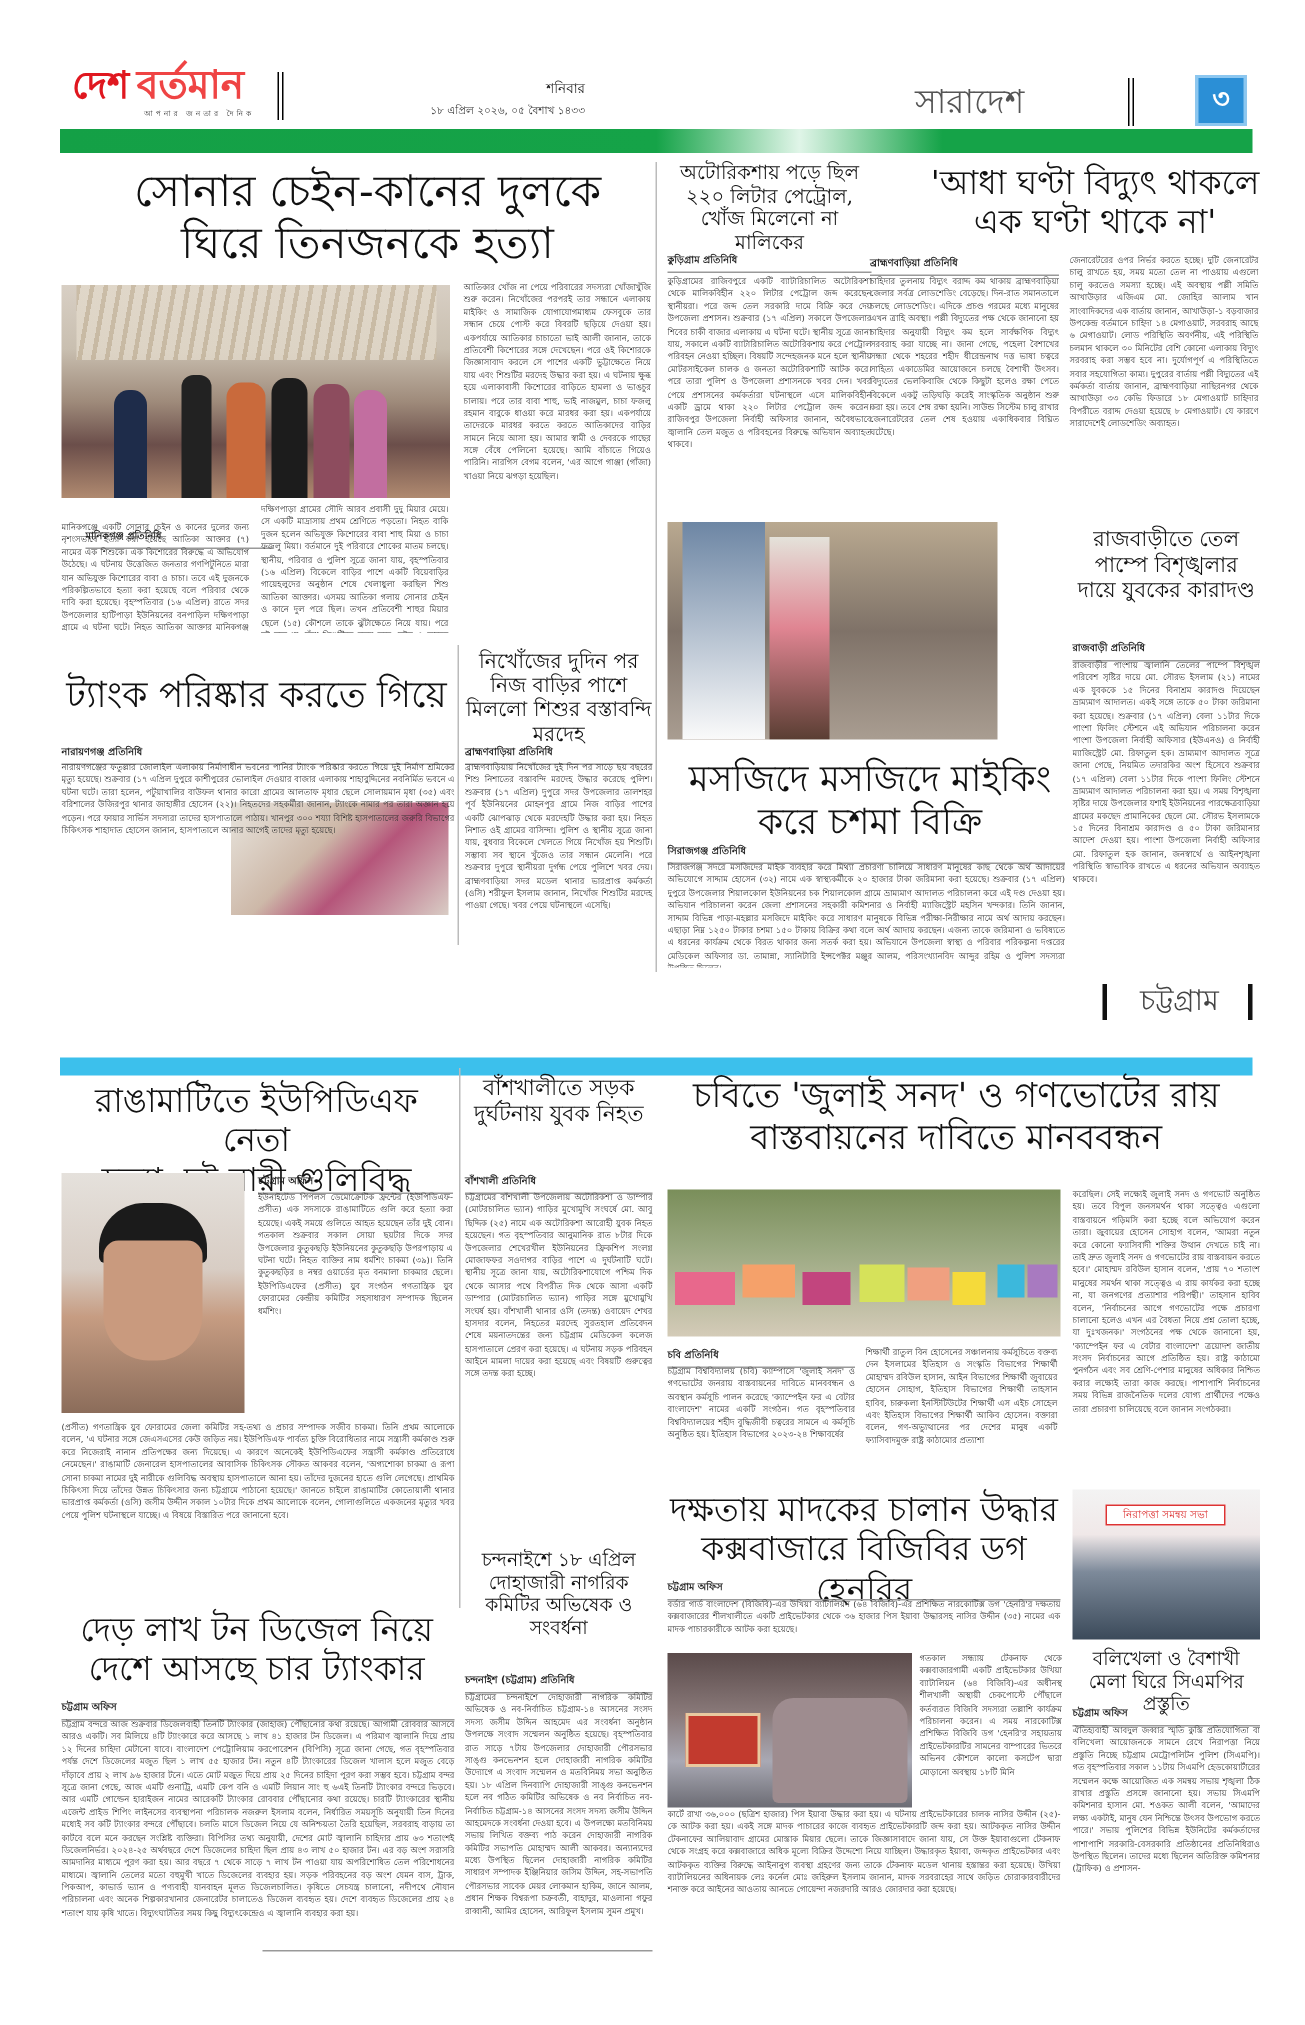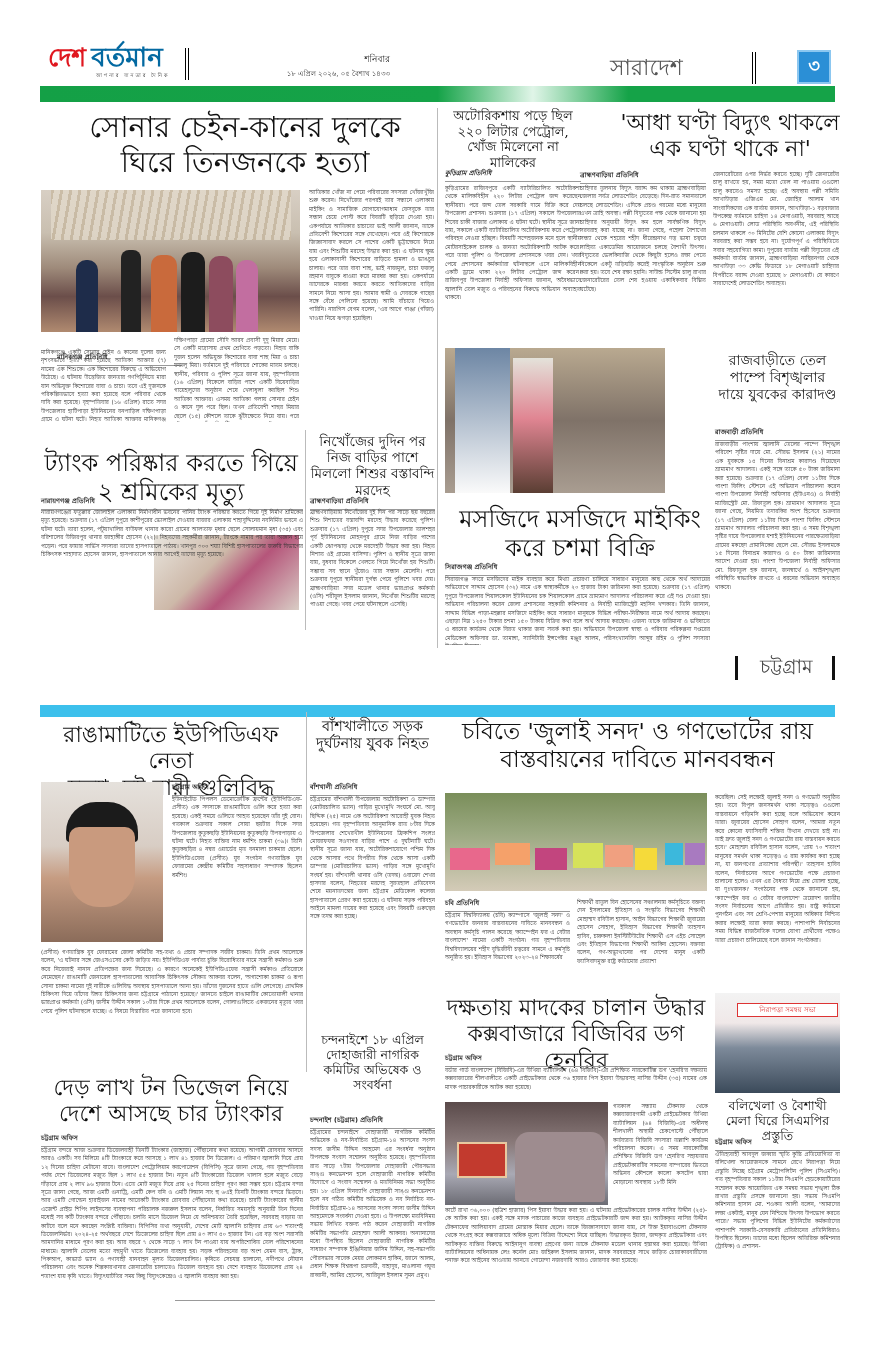--- a/index.html
+++ b/index.html
@@ -1,20 +1,20 @@
 <!DOCTYPE html>
 <html><head>
 <meta charset="utf-8">
 <style>
   * { box-sizing: border-box; margin: 0; padding: 0; }
   body { width: 870px; height: 1350px; background: #fff; font-family: "DejaVu Sans", sans-serif; color: #222; position: relative; overflow: hidden; }
   .abs { position: absolute; }
   .logo { left: 48px; top: 42px; width: 140px; height: 44px; }
   .logo .l1 { font-family: "DejaVu Serif", serif; font-weight: bold; font-size: 25px; color: #e0171f; line-height: 30px; }
-  .logo .l2 { font-family: "DejaVu Serif", serif; font-weight: bold; font-size: 26px; color: #0369a1; line-height: 30px; }
+  .logo .l2 { font-family: "DejaVu Serif", serif; font-weight: bold; font-size: 26px; color: #ef4444; line-height: 30px; }
   .logo .tag { font-size: 5px; color: #333; letter-spacing: 2px; position: absolute; left: 48px; top: 30px; }
   .vbar { width: 4px; height: 32px; border-left: 1px solid #000; border-right: 1px solid #000; }
   .dayname { font-family: "DejaVu Serif", serif; font-size: 9px; right: 480px; top: 52px; text-align: right; }
   .dateline { font-size: 7px; right: 480px; top: 68px; text-align: right; color: #333; }
   .section-title { font-family: "DejaVu Serif", serif; font-size: 22px; color: #555; left: 610px; top: 50px; }
   .pagebox { left: 797px; top: 50px; width: 34px; height: 34px; background: #2b8fd6; border: 2px solid #8cc7f0; color: #fff; font-size: 18px; font-weight: bold; display: flex; align-items: center; justify-content: center; }
   .greenbar { left: 40px; top: 86px; width: 795px; height: 16px; background: linear-gradient(90deg, #14a046 0%, #15a348 50%, #e0f5e8 62%, #15a348 74%, #15a348 100%); }
   .bluebar { height: 12px; background: #3cc0ec; }
   h1, h2, h3 { font-family: "DejaVu Serif", serif; font-weight: normal; color: #111; text-align: center; line-height: 1.2; }
   .byline { font-size: 6.5px; font-weight: bold; border-bottom: 1px solid #999; padding-bottom: 2px; color: #222; }
@@ -56,34 +56,33 @@
 </div>
 <div class="abs byline" style="left:41px;top:352px;width:125px;margin-left:16px;">মানিকগঞ্জ প্রতিনিধি</div>
 <div class="abs body" style="left:41px;top:348px;width:125px;height:74px;">মানিকগঞ্জে একটি সোনার চেইন ও কানের দুলের জন্য নৃশংসভাবে হত্যা করা হয়েছে আতিকা আক্তার (৭) নামের এক শিশুকে। এক কিশোরের বিরুদ্ধে এ অভিযোগ উঠেছে। এ ঘটনায় উত্তেজিত জনতার গণপিটুনিতে মারা যান অভিযুক্ত কিশোরের বাবা ও চাচা। তবে এই দুজনকে পরিকল্পিতভাবে হত্যা করা হয়েছে বলে পরিবার থেকে দাবি করা হয়েছে। বৃহস্পতিবার (১৬ এপ্রিল) রাতে সদর উপজেলার হাটিপাড়া ইউনিয়নের বনপাড়িল দক্ষিণপাড়া গ্রামে এ ঘটনা ঘটে। নিহত আতিকা আক্তার মানিকগঞ্জ সদর উপজেলার হাটিপাড়া ইউনিয়নের বনপাড়িল</div>
 <div class="abs body" style="left:174px;top:336px;width:125px;height:86px;">দক্ষিণপাড়া গ্রামের সৌদি আরব প্রবাসী দুদু মিয়ার মেয়ে। সে একটি মাদ্রাসায় প্রথম শ্রেণিতে পড়তো। নিহত বাকি দুজন হলেন অভিযুক্ত কিশোরের বাবা শাহু মিয়া ও চাচা ফজলু মিয়া। বর্তমানে দুই পরিবারে শোকের মাতম চলছে। স্থানীয়, পরিবার ও পুলিশ সূত্রে জানা যায়, বৃহস্পতিবার (১৬ এপ্রিল) বিকেলে বাড়ির পাশে একটি বিয়েবাড়ির গায়েহলুদের অনুষ্ঠান শেষে খেলাধুলা করছিল শিশু আতিকা আক্তার। এসময় আতিকা গলায় সোনার চেইন ও কানে দুল পরে ছিল। তখন প্রতিবেশী শাহুর মিয়ার ছেলে (১৫) কৌশলে তাকে ঝুঁটাক্ষেতে নিয়ে যায়। পরে দুই হাত-পা বেঁধে শিশুটিকে হত্যা করে চেইন ও কানের দুল নিয়ে পালিয়ে যায়। দীর্ঘ সময়</div>
 <div class="abs body" style="left:309px;top:188px;width:125px;height:233px;">আতিকার খোঁজ না পেয়ে পরিবারের সদস্যরা খোঁজাখুঁজি শুরু করেন। নিখোঁজের পরপরই তার সন্ধানে এলাকায় মাইকিং ও সামাজিক যোগাযোগমাধ্যম ফেসবুকে তার সন্ধান চেয়ে পোস্ট করে বিবরটি ছড়িয়ে দেওয়া হয়। একপর্যায়ে আতিকার চাচাতো ভাই আলী জানান, তাকে প্রতিবেশী কিশোরের সঙ্গে দেখেছেন। পরে ওই কিশোরকে জিজ্ঞাসাবাদ করলে সে পাশের একটি ভুট্টাক্ষেতে নিয়ে যায় এবং শিশুটির মরদেহ উদ্ধার করা হয়। এ ঘটনায় ক্ষুব্ধ হয়ে এলাকাবাসী কিশোরের বাড়িতে হামলা ও ভাঙচুর চালায়। পরে তার বাবা শাহু, ভাই নাজমুল, চাচা ফজলু রহমান বাবুকে ধাওয়া করে মারধর করা হয়। একপর্যায়ে তাদেরকে মারধর করতে করতে আতিকাদের বাড়ির সামনে নিয়ে আসা হয়। আমার স্বামী ও দেবরকে গাছের সঙ্গে বেঁধে পেলিনো হয়েছে। আমি বাঁচাতে গিয়েও পারিনি। নারগিস বেগম বলেন, 'এর আগে গাঞ্জা (গাঁজা) খাওয়া নিয়ে ঝগড়া হয়েছিল।</div>
 
 <div class="abs divider-v" style="left:437px;top:108px;height:540px;"></div>
 <div class="abs" style="left:445px;top:108px;width:136px;">
   <h3 style="font-size:13px;">অটোরিকশায় পড়ে ছিল ২২০ লিটার পেট্রোল, খোঁজ মিলেনো না মালিকের</h3>
 </div>
-<div class="abs byline" style="left:445px;top:168px;width:136px;font-style:italic;">কুড়িগ্রাম প্রতিনিধি</div>
+<div class="abs byline" style="left:445px;top:168px;width:136px;">কুড়িগ্রাম প্রতিনিধি</div>
 <div class="abs body" style="left:445px;top:184px;width:136px;height:138px;">কুড়িগ্রামের রাজিবপুরে একটি ব্যাটারিচালিত অটোরিকশা থেকে মালিকবিহীন ২২০ লিটার পেট্রোল জব্দ করেছেন স্থানীয়রা। পরে জব্দ তেল সরকারি দামে বিক্রি করে দেয় উপজেলা প্রশাসন। শুক্রবার (১৭ এপ্রিল) সকালে উপজেলার শিবের চাকী বাজার এলাকায় এ ঘটনা ঘটে। স্থানীয় সূত্রে জানা যায়, সকালে একটি ব্যাটারিচালিত অটোরিকশায় করে পেট্রোল পরিবহন নেওয়া হচ্ছিল। বিষয়টি সন্দেহজনক মনে হলে স্থানীয় মোটরসাইকেল চালক ও জনতা অটোরিকশাটি আটক করে। পরে তারা পুলিশ ও উপজেলা প্রশাসনকে খবর দেন। খবর পেয়ে প্রশাসনের কর্মকর্তারা ঘটনাস্থলে এসে মালিকবিহীন একটি ড্রামে থাকা ২২০ লিটার পেট্রোল জব্দ করেন। রাজিবপুর উপজেলা নির্বাহী অফিসার জানান, অবৈধভাবে জ্বালানি তেল মজুত ও পরিবহনের বিরুদ্ধে অভিযান অব্যাহত থাকবে।</div>
 
 <div class="abs" style="left:590px;top:110px;width:280px;">
   <h1 style="font-size:22px;">'আধা ঘণ্টা বিদ্যুৎ থাকলে</h1>
   <h1 style="font-size:22px;">এক ঘণ্টা থাকে না'</h1>
 </div>
 <div class="abs byline" style="left:580px;top:170px;width:126px;">ব্রাহ্মণবাড়িয়া প্রতিনিধি</div>
 <div class="abs body" style="left:580px;top:184px;width:126px;height:153px;">চাহিদার তুলনায় বিদ্যুৎ বরাদ্দ কম থাকায় ব্রাহ্মণবাড়িয়া জেলার সর্বত্র লোডশেডিং বেড়েছে। দিন-রাত সমানতালে চলছে লোডশেডিং। এদিকে প্রচণ্ড গরমের মধ্যে মানুষের এখন ত্রাহি অবস্থা। পল্লী বিদ্যুতের পক্ষ থেকে জানানো হয় চাহিদার অনুযায়ী বিদ্যুৎ কম হলে সার্বক্ষণিক বিদ্যুৎ সরবরাহ করা যাচ্ছে না। জানা গেছে, পহেলা বৈশাখের সন্ধ্যা থেকে শহরের শহীদ ধীরেন্দ্রনাথ দত্ত ভাষা চত্বরে সাহিত্য একাডেমির আয়োজনে চলছে বৈশাখী উৎসব। বিদ্যুতের ভেলকিবাজি থেকে কিছুটা হলেও রক্ষা পেতে বিকেলে একটু তড়িঘড়ি করেই সাংস্কৃতিক অনুষ্ঠান শুরু করা হয়। তবে শেষ রক্ষা হয়নি। সাউন্ড সিস্টেম চালু রাখার জেনারেটরের তেল শেষ হওয়ায় একাধিকবার বিঘ্নিত ঘটেছে।</div>
 <div class="abs body" style="left:713px;top:170px;width:126px;height:165px;">জেনারেটরের ওপর নির্ভর করতে হচ্ছে। দুটি জেনারেটর চালু রাখতে হয়, সময় মতো তেল না পাওয়ায় এগুলো চালু করতেও সমস্যা হচ্ছে। এই অবস্থায় পল্লী সমিতি আখাউড়ার এজিএম মো. জোহির আলাম খান সাংবাদিকদের এক বার্তায় জানান, আখাউড়া-১ বড়বাজার উপকেন্দ্র বর্তমানে চাহিদা ১৪ মেগাওয়াট, সরবরাহ আছে ৬ মেগাওয়াট। লোড পরিস্থিতি অবর্ণনীয়, এই পরিস্থিতি চলমান থাকলে ৩০ মিনিটের বেশি কোনো এলাকায় বিদ্যুৎ সরবরাহ করা সম্ভব হবে না। দুর্যোগপূর্ণ এ পরিস্থিতিতে সবার সহযোগিতা কাম্য। দুপুরের বার্তায় পল্লী বিদ্যুতের এই কর্মকর্তা বার্তায় জানান, ব্রাহ্মণবাড়িয়া নাছিরনগর থেকে আখাউড়া ৩৩ কেভি ফিডারে ১৮ মেগাওয়াট চাহিদার বিপরীতে বরাদ্দ দেওয়া হয়েছে ৮ মেগাওয়াট। যে কারণে সারাদেশেই লোডশেডিং অব্যাহত।</div>
 
 <div class="abs" style="left:40px;top:437px;width:262px;">
   <h1 style="font-size:24px;margin-top:12px;">ট্যাংক পরিষ্কার করতে গিয়ে</h1>
-  <h1 style="font-size:24px;">২ শ্রমিকের মৃত্যু</h1>
 </div>
 <div class="abs byline" style="left:41px;top:496px;width:262px;">নারায়ণগঞ্জ প্রতিনিধি</div>
 <div class="photo" style="left:154px;top:535px;width:145px;height:75px;background:linear-gradient(135deg,#e9e6df 0%,#cdb8a8 40%,#b5557a 60%,#d9cdc5 100%);"></div>
 <div class="abs body" style="left:41px;top:508px;width:262px;height:110px;">নারায়ণগঞ্জের ফতুল্লার জোলাইল এলাকায় নির্মাণাধীন ভবনের পানির ট্যাংক পরিষ্কার করতে গিয়ে দুই নির্মাণ শ্রমিকের মৃত্যু হয়েছে। শুক্রবার (১৭ এপ্রিল দুপুরে কাশীপুরের ভোলাইল দেওয়ার বাজার এলাকায় শাহাবুদ্দিনের নবনির্মিত ভবনে এ ঘটনা ঘটে। তারা হলেন, পটুয়াখালির বাউফল থানার কারো গ্রামের আলতাফ মৃধার ছেলে সোলায়মান মৃধা (৩৫) এবং বরিশালের উজিরপুর থানার জাহাঙ্গীর হোসেন (২২)। নিহতদের সহকর্মীরা জানান, ট্যাংকে নামার পর তারা অজ্ঞান হয়ে পড়েন। পরে ফায়ার সার্ভিস সদস্যরা তাদের হাসপাতালে পাঠায়। খানপুর ৩০০ শয্যা বিশিষ্ট হাসপাতালের জরুরি বিভাগের চিকিৎসক শাহাদাত হোসেন জানান, হাসপাতালে আনার আগেই তাদের মৃত্যু হয়েছে।</div>
 
 <div class="abs divider-v" style="left:305px;top:430px;height:200px;"></div>
 <div class="abs" style="left:310px;top:433px;width:125px;">
   <h3 style="font-size:13.5px;">নিখোঁজের দুদিন পর নিজ বাড়ির পাশে মিললো শিশুর বস্তাবন্দি মরদেহ</h3>
 </div>
 <div class="abs byline" style="left:310px;top:496px;width:125px;">ব্রাহ্মণবাড়িয়া প্রতিনিধি</div>
@@ -169,21 +168,21 @@
 <div class="abs byline" style="left:445px;top:1053px;width:262px;">চট্টগ্রাম অফিস</div>
 <div class="abs body" style="left:445px;top:1066px;width:262px;height:34px;">বর্ডার গার্ড বাংলাদেশ (বিজিবি)-এর উখিয়া ব্যাটালিয়ন (৬৪ বিজিবি)-এর প্রশিক্ষিত নারকোটিক্স ডগ 'হেনরি'র দক্ষতায় কক্সবাজারের শীলখালীতে একটি প্রাইভেটকার থেকে ৩৬ হাজার পিস ইয়াবা উদ্ধারসহ নাসির উদ্দীন (৩৫) নামের এক মাদক পাচারকারীকে আটক করা হয়েছে।</div>
 <div class="photo" style="left:445px;top:1102px;width:163px;height:103px;background:linear-gradient(180deg,#5a4a4a 0%,#8a7a7a 40%,#a9a9b4 70%,#6c6c74 100%);">
   <div style="position:absolute;left:12px;top:40px;width:50px;height:36px;background:#c23a2e;border:2px solid #e8c9a0;"></div>
   <div style="position:absolute;left:70px;top:30px;width:90px;height:70px;background:#9e8c8f;border-radius:14px 14px 4px 4px;"></div>
 </div>
 <div class="abs body" style="left:613px;top:1102px;width:95px;height:103px;">গতকাল সন্ধ্যায় টেকনাফ থেকে কক্সবাজারগামী একটি প্রাইভেটকার উখিয়া ব্যাটালিয়ন (৬৪ বিজিবি)-এর অধীনস্থ শীলখালী অস্থায়ী চেকপোস্টে পৌঁছালে কর্তব্যরত বিজিবি সদস্যরা তল্লাশি কার্যক্রম পরিচালনা করেন। এ সময় নারকোটিক্স প্রশিক্ষিত বিজিবি ডগ 'হেনরি'র সহায়তায় প্রাইভেটকারটির সামনের বাম্পারের ভিতরে অভিনব কৌশলে কালো কসটেপ দ্বারা মোড়ানো অবস্থায় ১৮টি মিনি</div>
 <div class="abs body" style="left:445px;top:1206px;width:262px;height:70px;">কার্টে রাখা ৩৬,০০০ (ছত্রিশ হাজার) পিস ইয়াবা উদ্ধার করা হয়। এ ঘটনায় প্রাইভেটকারের চালক নাসির উদ্দীন (২৫)-কে আটক করা হয়। একই সঙ্গে মাদক পাচারের কাজে ব্যবহৃত প্রাইভেটকারটি জব্দ করা হয়। আটককৃত নাসির উদ্দীন টেকনাফের আলিয়াবাদ গ্রামের মোস্তাক মিয়ার ছেলে। তাকে জিজ্ঞাসাবাদে জানা যায়, সে উক্ত ইয়াবাগুলো টেকনাফ থেকে সংগ্রহ করে কক্সবাজারে অধিক মূল্যে বিক্রির উদ্দেশ্যে নিয়ে যাচ্ছিল। উদ্ধারকৃত ইয়াবা, জব্দকৃত প্রাইভেটকার এবং আটককৃত ব্যক্তির বিরুদ্ধে আইনানুগ ব্যবস্থা গ্রহণের জন্য তাকে টেকনাফ মডেল থানায় হস্তান্তর করা হয়েছে। উখিয়া ব্যাটালিয়নের অধিনায়ক লেঃ কর্নেল মোঃ জহিরুল ইসলাম জানান, মাদক সরবরাহের সাথে জড়িত চোরাকারবারীদের শনাক্ত করে আইনের আওতায় আনতে গোয়েন্দা নজরদারি আরও জোরদার করা হয়েছে।</div>
 
 <div class="photo" style="left:715px;top:993px;width:125px;height:100px;background:linear-gradient(180deg,#f3f3f3 0%,#f0e8e8 30%,#7d8a9a 55%,#3b4a5a 100%);">
-  <div style="position:absolute;left:22px;top:10px;width:101px;height:14px;background:#fff;border:1px solid #d33;color:#d33;font-size:7px;text-align:center;line-height:12px;">নিরাপত্তা সমন্বয় সভা</div>
+  <div style="position:absolute;left:22px;top:10px;width:80px;height:14px;background:#fff;border:1px solid #d33;color:#d33;font-size:7px;text-align:center;line-height:12px;">নিরাপত্তা সমন্বয় সভা</div>
 </div>
 <div class="abs" style="left:715px;top:1098px;width:125px;">
   <h3 style="font-size:12.5px;">বলিখেলা ও বৈশাখী মেলা ঘিরে সিএমপির প্রস্তুতি</h3>
 </div>
 <div class="abs byline" style="left:715px;top:1137px;width:125px;">চট্টগ্রাম অফিস</div>
 <div class="abs body" style="left:715px;top:1150px;width:125px;height:150px;">ঐতিহ্যবাহী আবদুল জব্বার স্মৃতি কুস্তি প্রতিযোগিতা বা বলিখেলা আয়োজনকে সামনে রেখে নিরাপত্তা নিয়ে প্রস্তুতি নিচ্ছে চট্টগ্রাম মেট্রোপলিটন পুলিশ (সিএমপি)। গত বৃহস্পতিবার সকাল ১১টায় সিএমপি হেডকোয়ার্টারের সম্মেলন কক্ষে আয়োজিত এক সমন্বয় সভায় শৃঙ্খলা ঠিক রাখার প্রস্তুতি প্রসঙ্গে জানানো হয়। সভায় সিএমপি কমিশনার হাসান মো. শওকত আলী বলেন, 'আমাদের লক্ষ্য একটাই, মানুষ যেন নিশ্চিন্তে উৎসব উপভোগ করতে পারে।' সভায় পুলিশের বিভিন্ন ইউনিটের কর্মকর্তাদের পাশাপাশি সরকারি-বেসরকারি প্রতিষ্ঠানের প্রতিনিধিরাও উপস্থিত ছিলেন। তাদের মধ্যে ছিলেন অতিরিক্ত কমিশনার (ট্রাফিক) ও প্রশাসন-</div>
 
 <div class="abs divider-h" style="left:175px;top:1300px;width:260px;"></div>
 
 </body></html>

